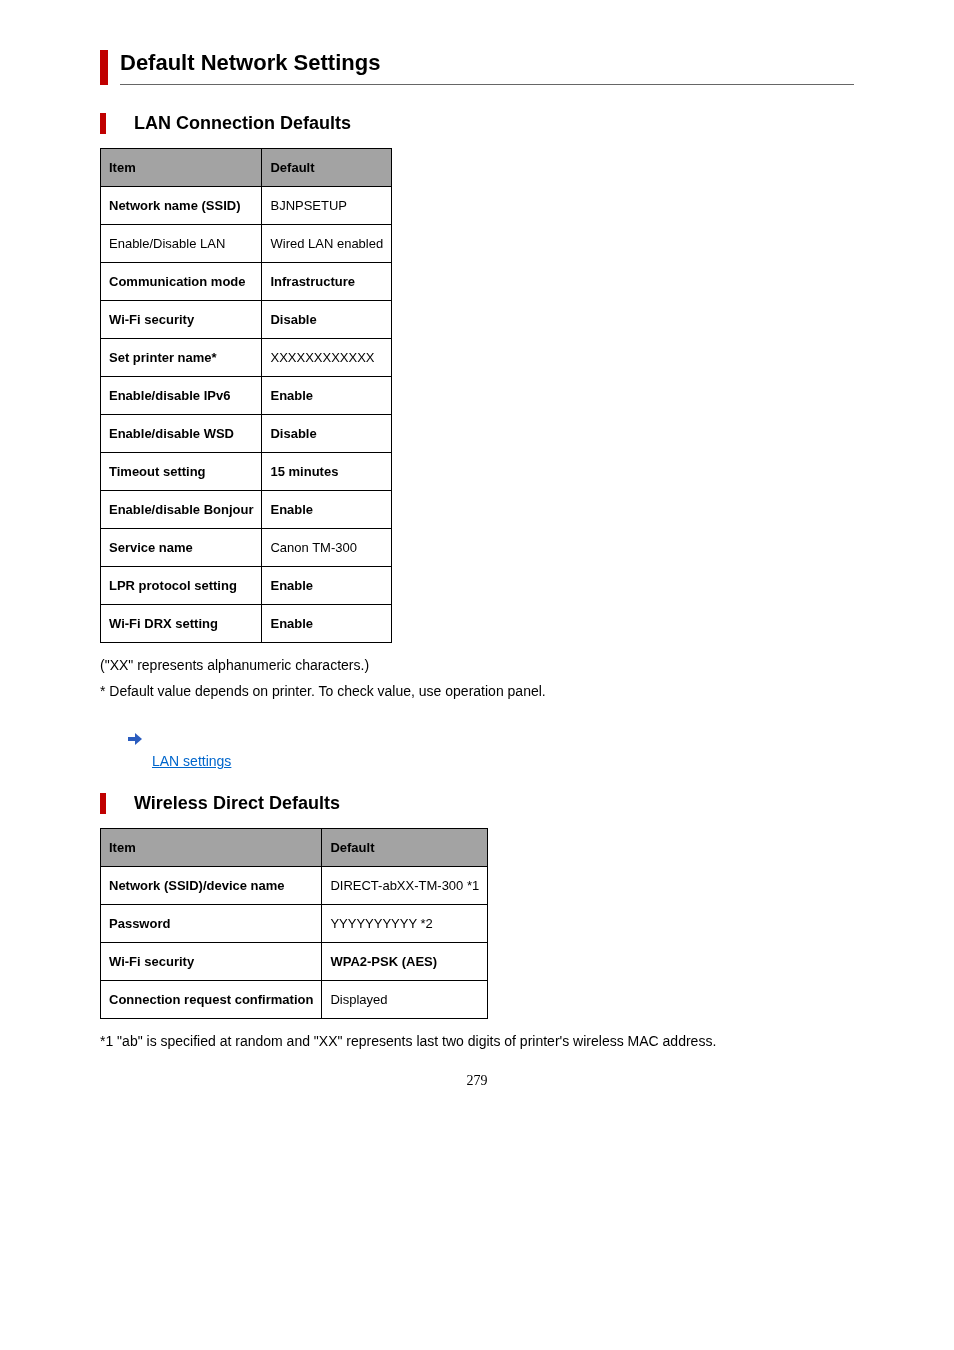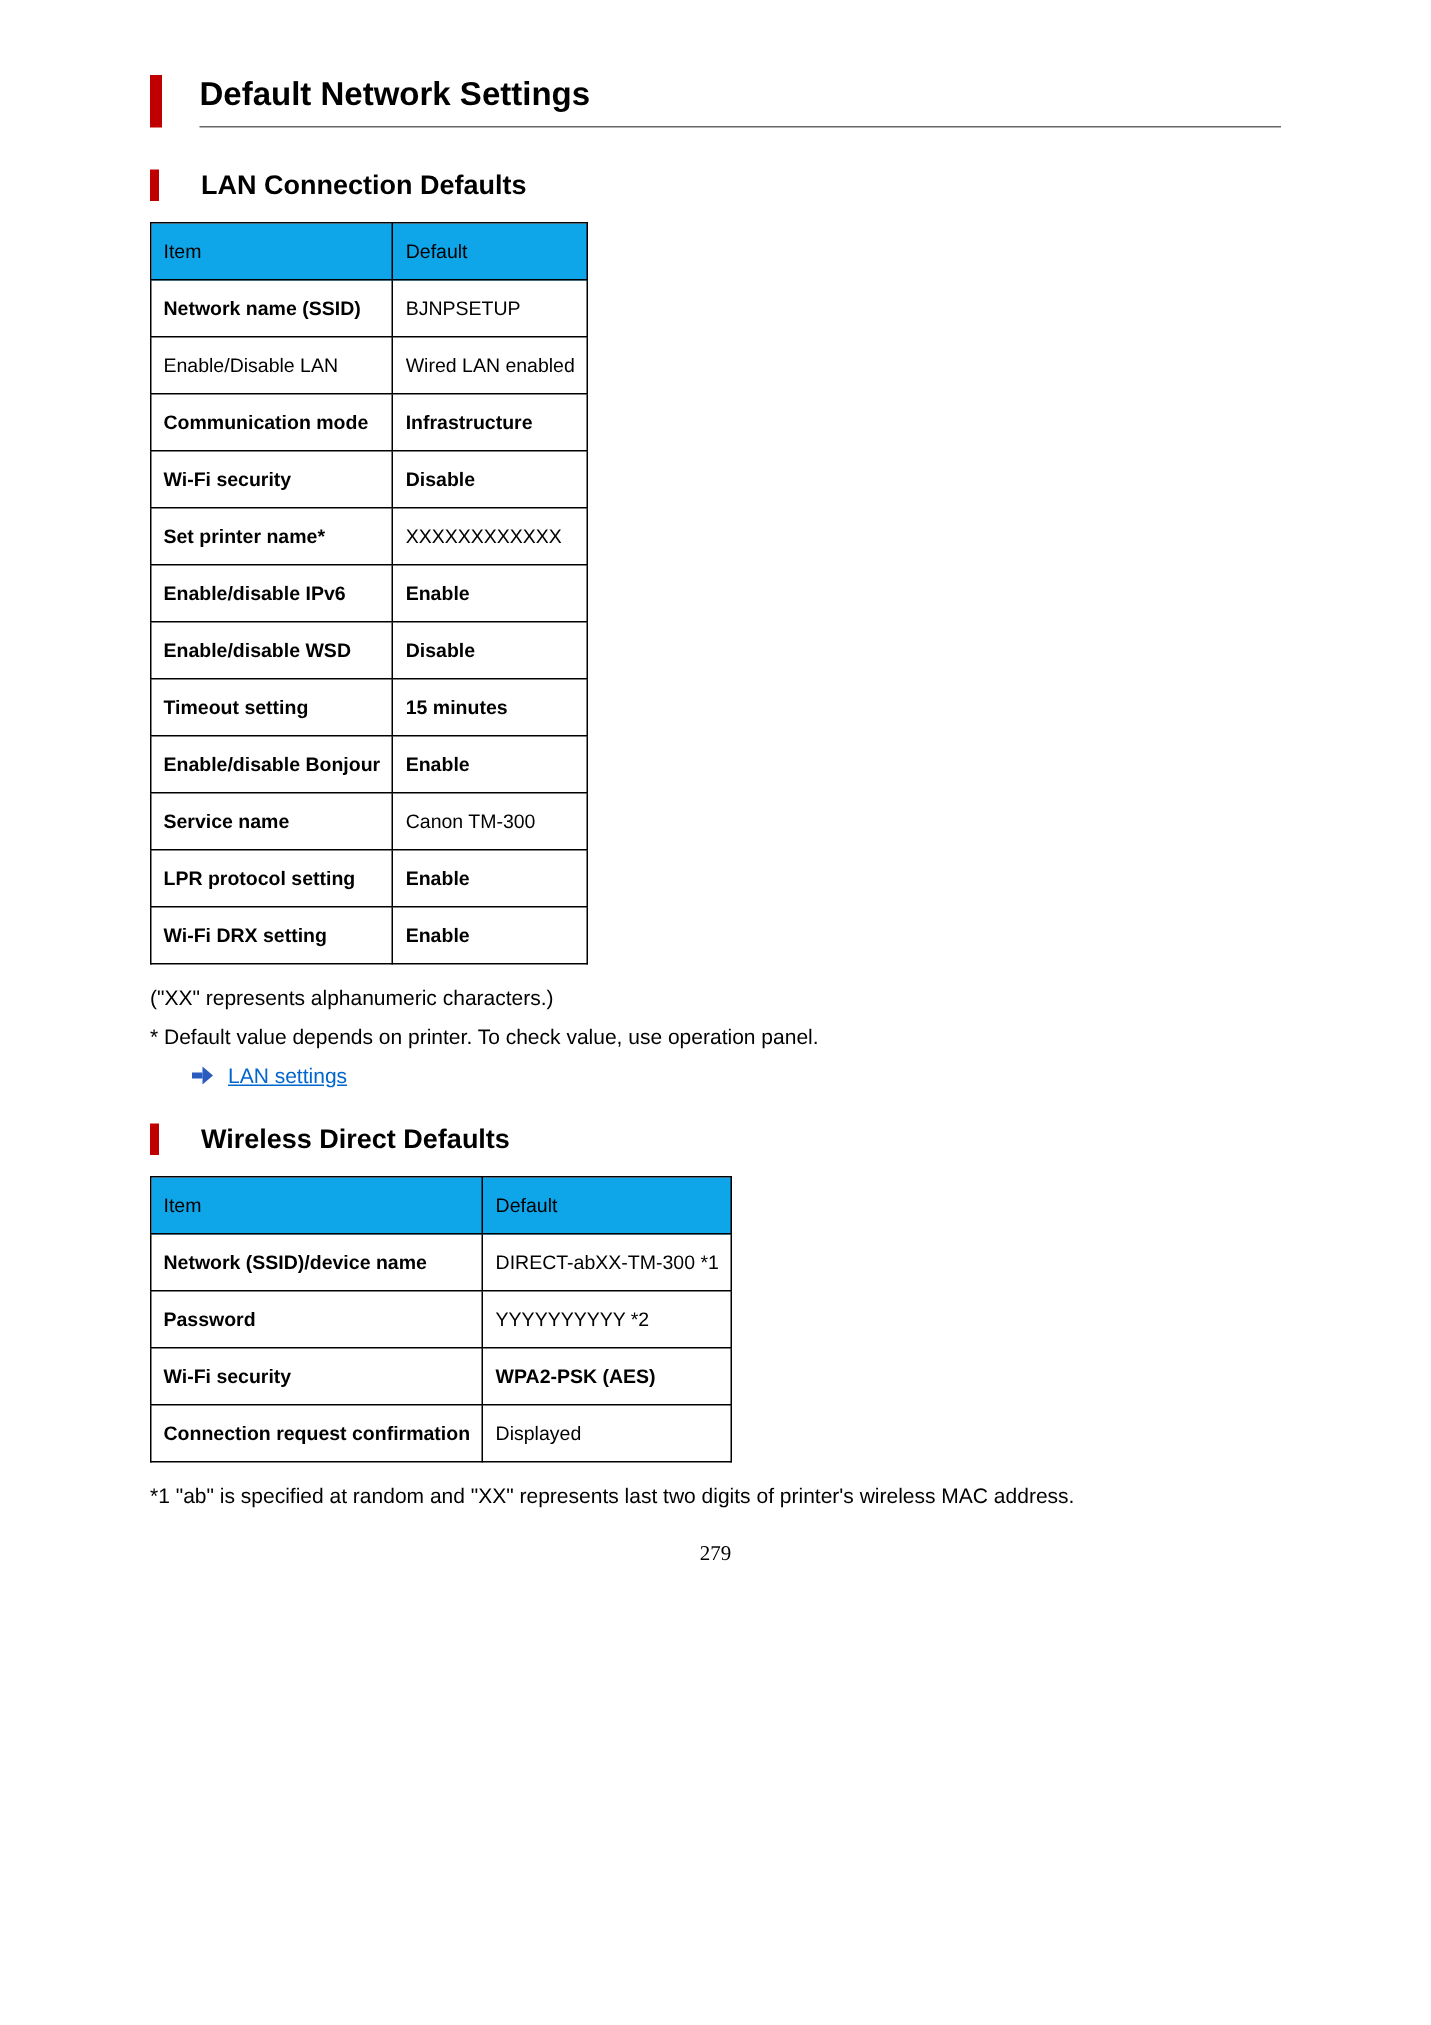--- a/index.html
+++ b/index.html
@@ -7,21 +7,21 @@
     font-family: Arial, Helvetica, sans-serif;
     background: #fff;
     color: #000;
     width: 954px;
     margin: 0 auto;
     padding: 50px 100px 40px 100px;
     font-size: 14px;
   }
   .page-title-wrap {
     border-left: 8px solid #c00000;
-    padding-left: 25px;
+    padding-left: 12px;
     margin-bottom: 28px;
   }
   .page-title {
     font-size: 22px;
     font-weight: bold;
     border-bottom: 1px solid #666;
     padding-bottom: 8px;
   }
   .section-title-wrap {
     border-left: 6px solid #c00000;
@@ -37,22 +37,22 @@
     margin-bottom: 14px;
   }
   th, td {
     border: 1px solid #000;
     padding: 11px 8px;
     text-align: left;
     vertical-align: middle;
     font-size: 13px;
   }
   th {
-    background: #0ea5e9;
-    font-weight: normal;
+    background: #a3a3a3;
+    font-weight: bold;
   }
   .bold { font-weight: bold; }
   .note {
     font-size: 14px;
     margin: 10px 0;
   }
   .link-row {
     display: flex;
     align-items: center;
     gap: 10px;
@@ -61,20 +61,21 @@
   .arrow-icon {
     width: 14px;
     height: 12px;
     flex-shrink: 0;
   }
   .arrow-icon svg { display: block; }
   a.link {
     color: #0066cc;
     text-decoration: underline;
     font-size: 14px;
+    margin-top: 44px;
   }
   .page-num {
     text-align: center;
     font-family: "Times New Roman", Times, serif;
     font-size: 14px;
     margin-top: 24px;
   }
 </style>
 </head>
 <body>

